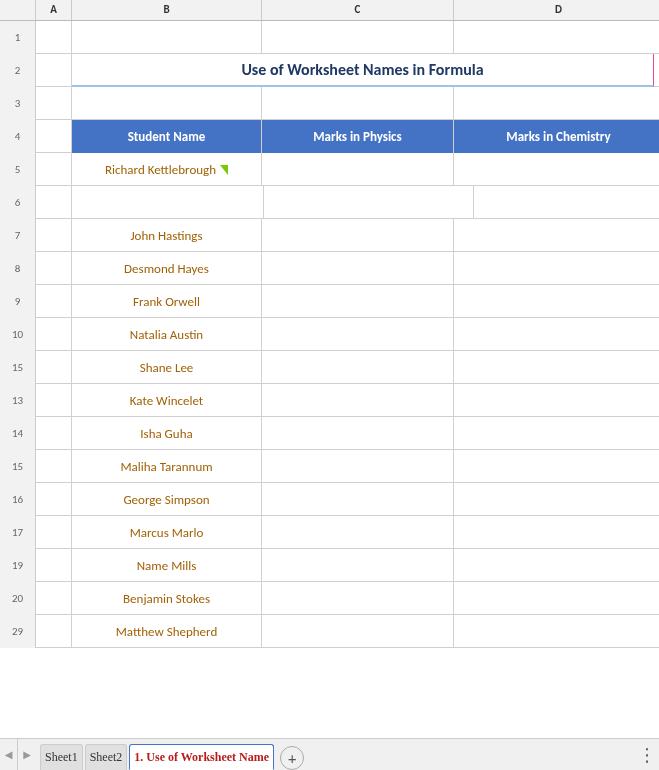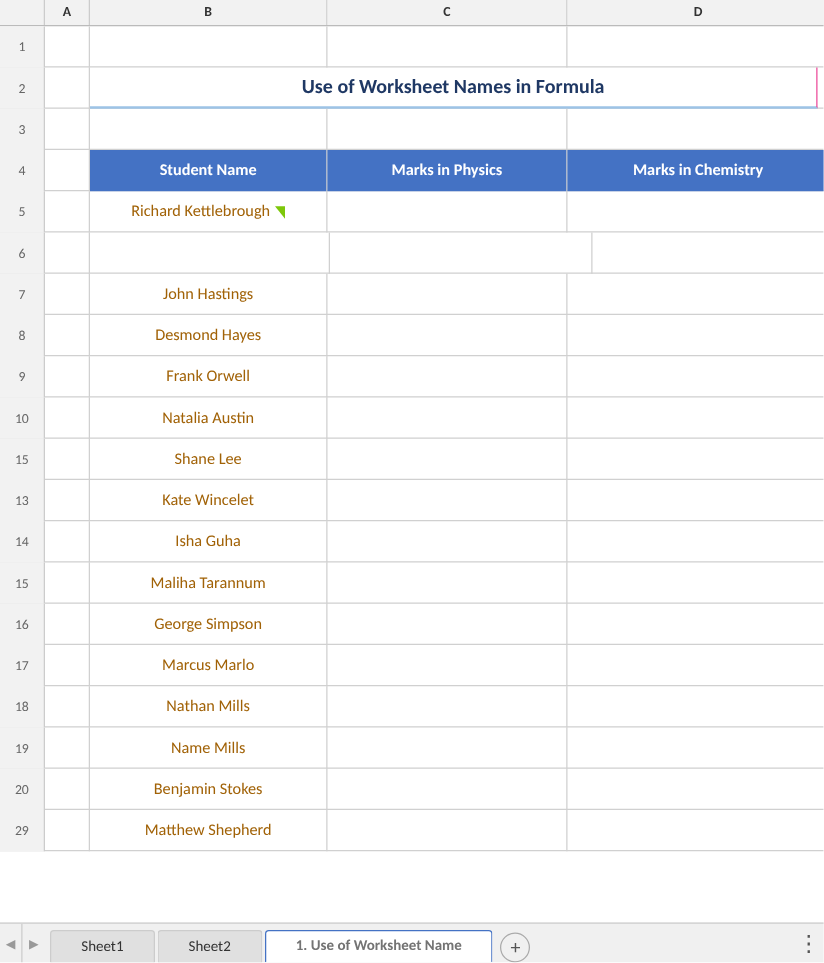--- a/index.html
+++ b/index.html
@@ -164,36 +164,37 @@
     .sheet-tabs {
       display: flex;
       align-items: flex-end;
       height: 100%;
       padding-left: 4px;
       flex: 1;
     }
 
     .sheet-tab {
       height: 26px;
-      padding: 0 24px;
+      padding: 0 4px;
       display: flex;
       align-items: center;
       font-size: 12px;
       border: 1px solid #ccc;
       border-bottom: none;
       cursor: pointer;
       background: #e0e0e0;
       color: #333;
       margin-right: 2px;
       border-radius: 3px 3px 0 0;
+      font-family: Liberation Serif, serif;
     }
 
     .sheet-tab.active {
       background: #fff;
-      color: #737373;
+      color: #b91c1c;
       font-weight: bold;
       border-color: #4472c4;
       border-bottom: 1px solid #fff;
       z-index: 1;
     }
 
     .add-sheet-btn {
       width: 24px;
       height: 24px;
       border-radius: 50%;
@@ -365,27 +366,20 @@
     </div>
 
     <div class="grid-row" data-name="table-row">
       <div class="row-num" data-name="row-number">17</div>
       <div class="cell cell-a" data-name="cell-a17"></div>
       <div class="cell cell-b data-name-cell" data-name="student-name-17">Marcus Marlo</div>
       <div class="cell cell-c" data-name="cell-c17"></div>
       <div class="cell cell-d" data-name="cell-d17"></div>
     </div>
 
-    <div class="grid-row" data-name="table-row">
-      <div class="row-num" data-name="row-number">18</div>
-      <div class="cell cell-a" data-name="cell-a18"></div>
-      <div class="cell cell-b data-name-cell" data-name="student-name-18">Nathan Mills</div>
-      <div class="cell cell-c" data-name="cell-c18"></div>
-      <div class="cell cell-d" data-name="cell-d18"></div>
-    </div>
 
     <div class="grid-row" data-name="table-row">
       <div class="row-num" data-name="row-number">19</div>
       <div class="cell cell-a" data-name="cell-a19"></div>
       <div class="cell cell-b data-name-cell" data-name="student-name-19">Name Mills</div>
       <div class="cell cell-c" data-name="cell-c19"></div>
       <div class="cell cell-d" data-name="cell-d19"></div>
     </div>
 
     <div class="grid-row" data-name="table-row">

